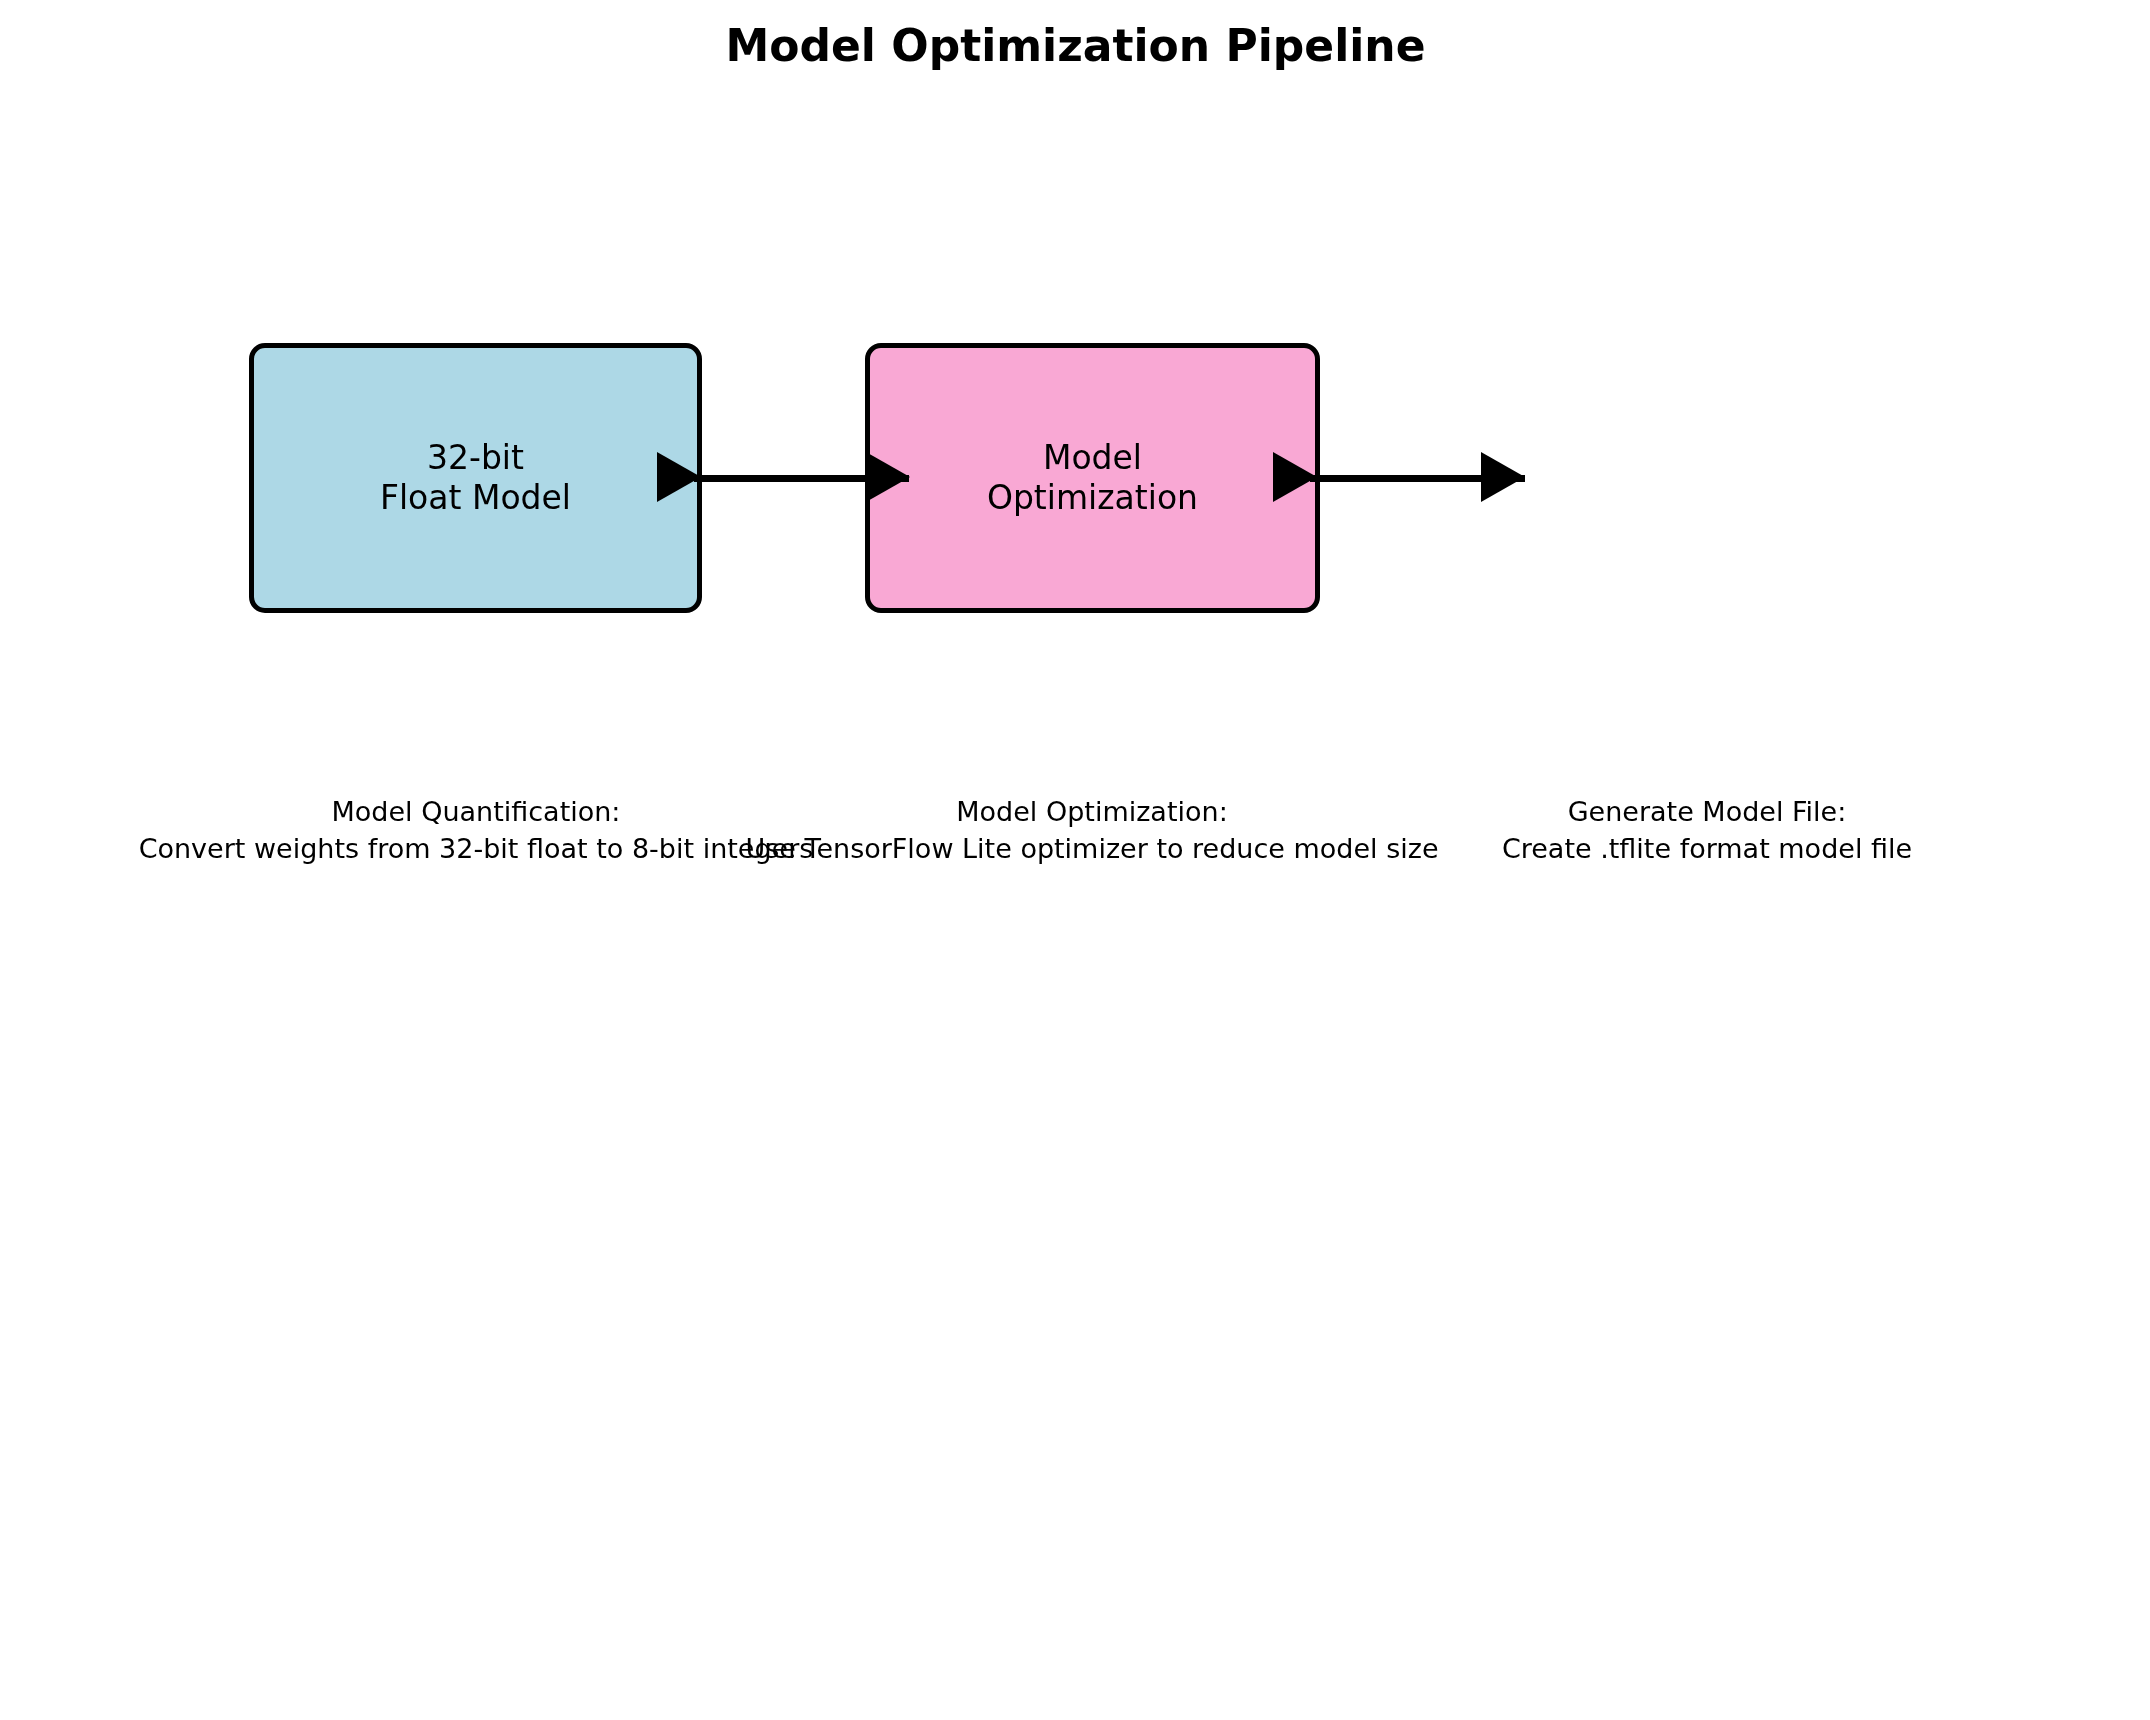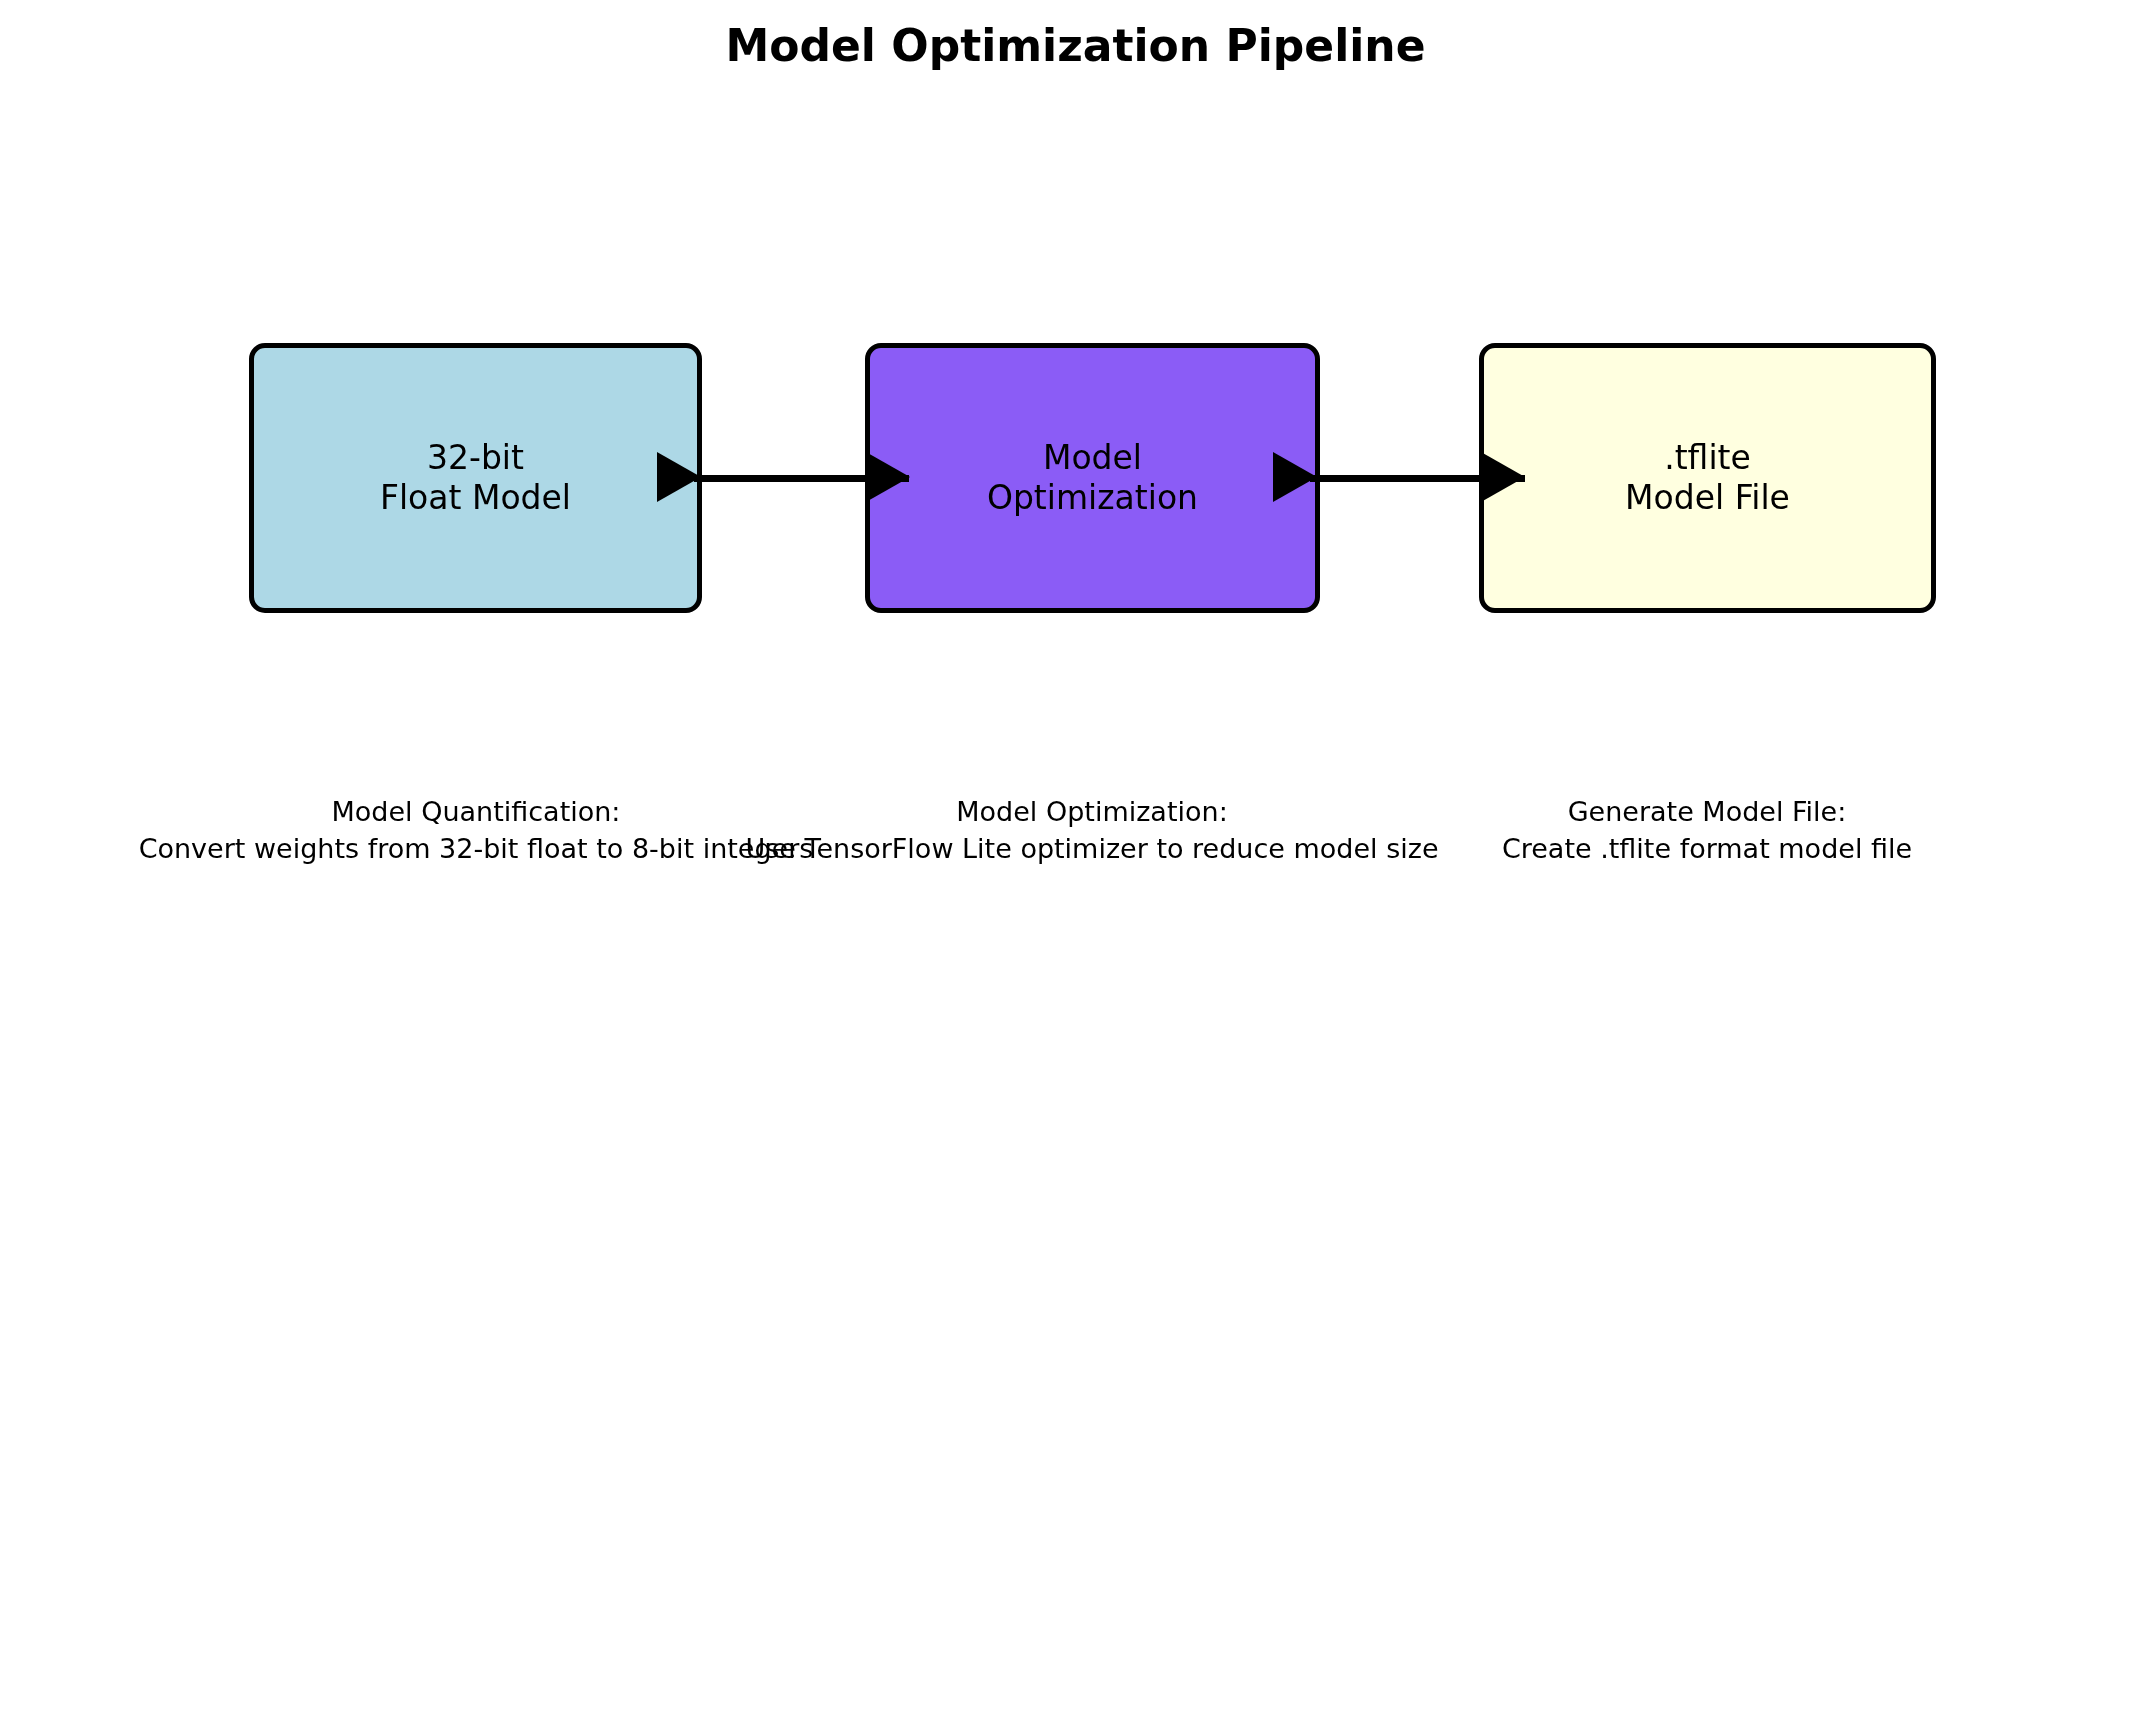--- a/index.html
+++ b/index.html
@@ -106,29 +106,25 @@
 
 <div id="canvas">
 
   <div class="title">Model Optimization Pipeline</div>
 
   <div class="stage-box" id="box-0" style="background-color: rgb(173, 216, 230); border-color: rgb(0, 0, 0);">
     <div class="stage-label">32-bit
 Float Model</div>
   </div>
 
-  <div class="stage-box" id="box-1" style="background-color: #8b5cf6; border-color: rgb(0, 0, 0);">
+  <div class="stage-box" id="box-1" style="background-color: #f9a8d4; border-color: rgb(0, 0, 0);">
     <div class="stage-label">Model
 Optimization</div>
   </div>
 
-  <div class="stage-box" id="box-2" style="background-color: rgb(255, 255, 224); border-color: rgb(0, 0, 0);">
-    <div class="stage-label">.tflite
-Model File</div>
-  </div>
 
   <div class="arrowhead" id="arrow-tail-0"></div>
   <div class="connector-line" id="line-0"></div>
   <div class="arrowhead" id="arrow-head-0"></div>
 
   <div class="arrowhead" id="arrow-tail-1"></div>
   <div class="connector-line" id="line-1"></div>
   <div class="arrowhead" id="arrow-head-1"></div>
 
   <div class="caption" id="caption-0">Model Quantification:

